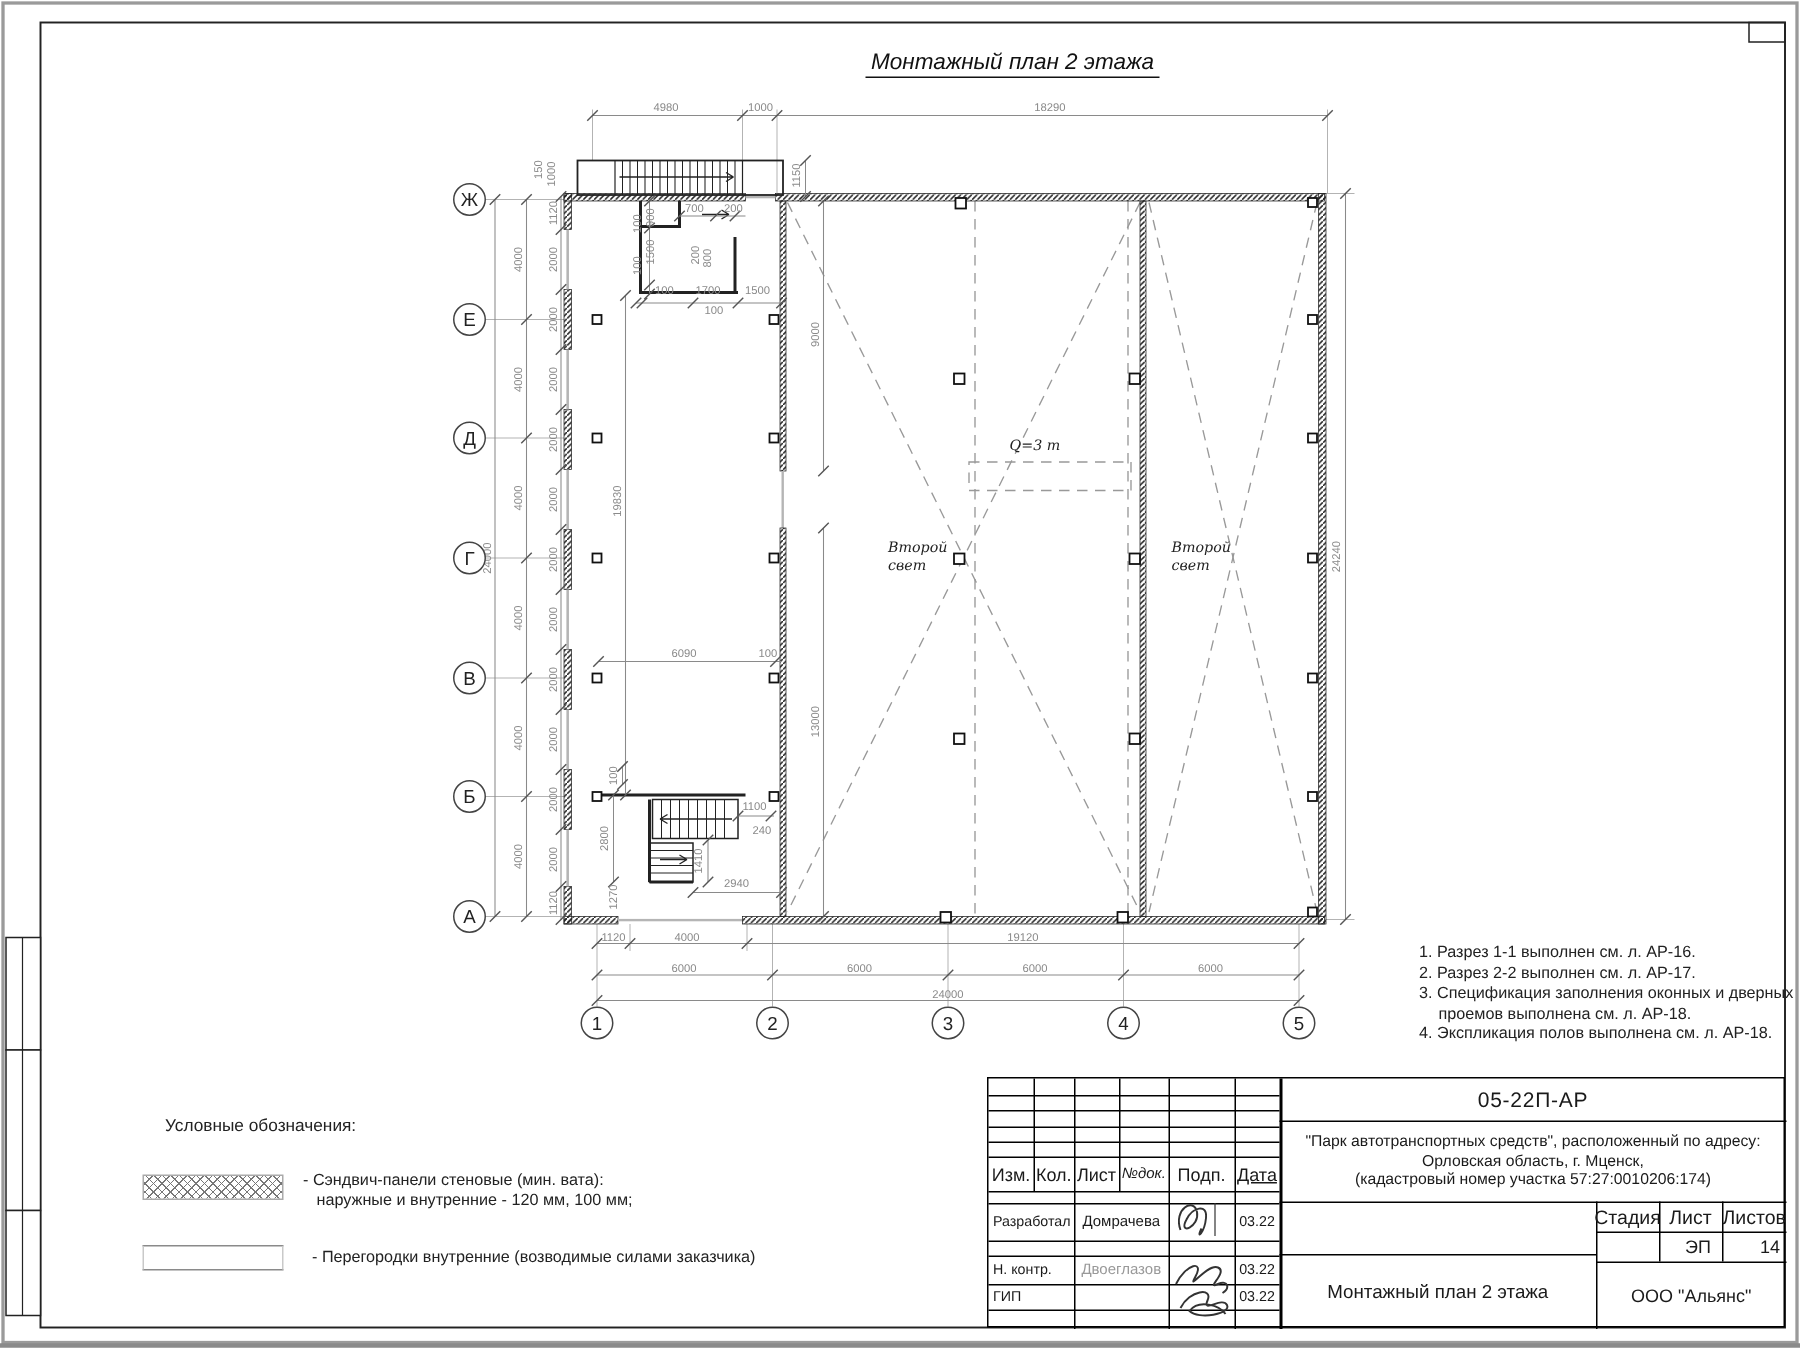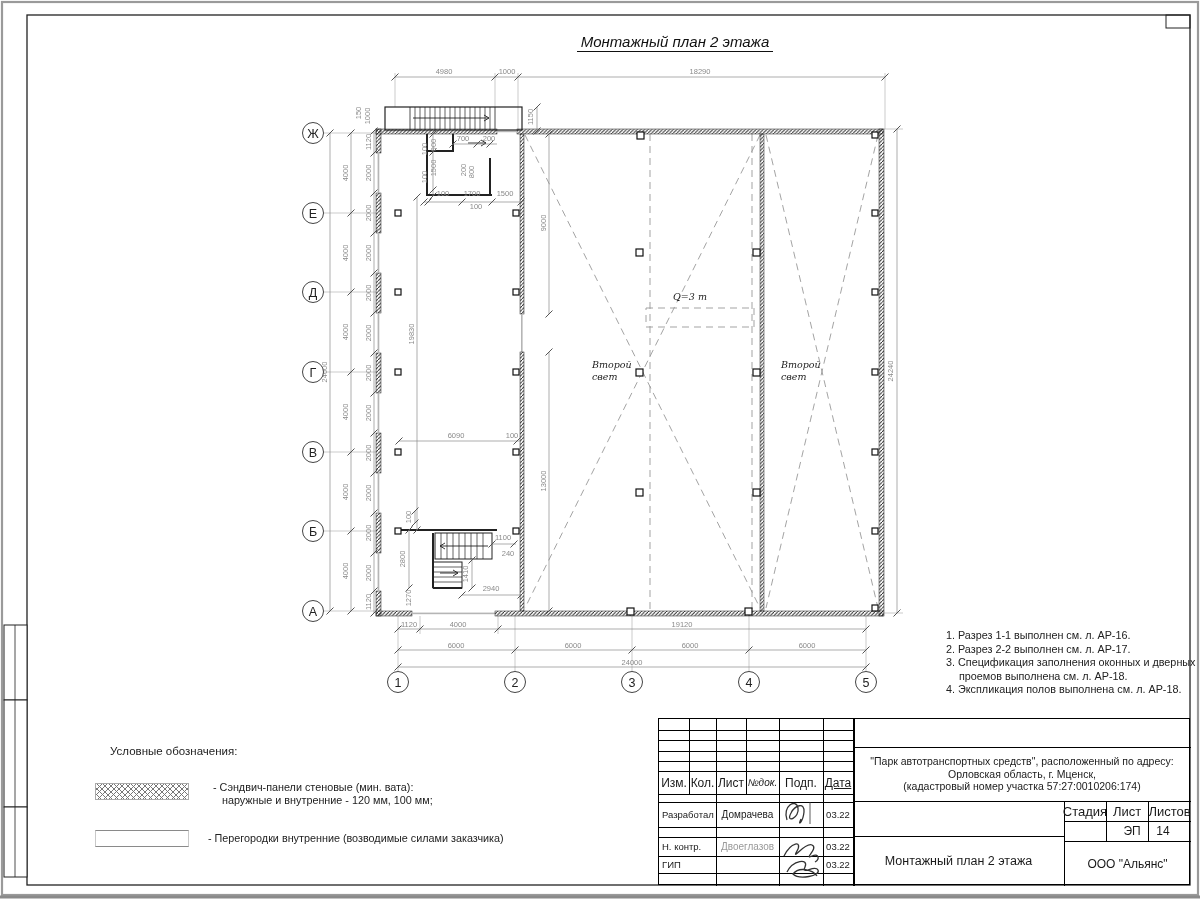--- a/index.html
+++ b/index.html
@@ -423,21 +423,21 @@
   <div class="abs notes">
     <div>1. Разрез 1-1 выполнен см. л. АР-16.</div>
     <div>2. Разрез 2-2 выполнен см. л. АР-17.</div>
     <div>3. Спецификация заполнения оконных и дверных проемов выполнена см. л. АР-18.</div>
     <div>4. Экспликация полов выполнена см. л. АР-18.</div>
   </div>
 
   <div class="abs legend">
     <div>Условные обозначения:</div>
     <div class="swatch1"></div>
-    <div class="legend-item" style="left:92px;top:36px;margin-left:11px;">
+    <div class="legend-item" style="left:92px;top:36px;">
       <div>- Сэндвич-панели стеновые (мин. вата):</div>
       <div style="padding-left:9px;">наружные и внутренние - 120 мм, 100 мм;</div>
     </div>
     <div class="swatch2"></div>
     <div class="legend-item" style="left:98px;top:87px;">
       <div>- Перегородки внутренние (возводимые силами заказчика)</div>
     </div>
   </div>
 
   <div class="abs tb">
@@ -487,28 +487,29 @@
 
     <svg class="abs" style="left:120px;top:75px;" width="44" height="92">
       <g fill="none" stroke="#333" stroke-width="1.3">
         <path d="M8,26 C3,12 17,4 19,14 C21,24 6,30 12,19 C16,11 26,8 25,18 C24,28 18,33 22,25"></path>
         <line x1="31" y1="8" x2="31" y2="30" stroke-width="0.8"></line>
         <path d="M5,62 C12,48 24,46 18,57 C12,68 26,48 33,51 C40,54 24,66 33,62 C40,59 41,65 36,68"></path>
         <path d="M8,78 C14,66 30,64 26,73 C22,82 36,70 39,76 C42,82 20,86 14,80 C20,72 34,76 38,82"></path>
       </g>
     </svg>
 
+    <div class="cell docnum" style="left:194px;top:0;width:338px;height:28px;">05-22П-АР</div>
     <div class="cell addr" style="left:194px;top:28px;width:338px;height:54px;flex-direction:column;">
       <div>"Парк автотранспортных средств",  расположенный по адресу:</div>
       <div>Орловская область, г. Мценск,</div>
       <div>(кадастровый номер участка 57:27:0010206:174)</div>
     </div>
     <div class="cell shtitle" style="left:194px;top:117px;width:211px;height:50px;">Монтажный план 2 этажа</div>
     <div class="cell stagehdr" style="left:405px;top:82px;width:42px;height:20px;">Стадия</div>
     <div class="cell stagehdr" style="left:447px;top:82px;width:42px;height:20px;">Лист</div>
     <div class="cell stagehdr" style="left:489px;top:82px;width:43px;height:20px;">Листов</div>
     <div class="cell stageval" style="left:405px;top:102px;width:42px;height:20px;">ЭП</div>
-    <div class="cell stageval" style="left:436px;top:102px;width:42px;height:20px;">14</div>
+    <div class="cell stageval" style="left:453px;top:102px;width:42px;height:20px;">14</div>
     <div class="cell stageval" style="left:489px;top:102px;width:43px;height:20px;">18</div>
     <div class="cell company" style="left:405px;top:122px;width:127px;height:45px;">ООО "Альянс"</div>
   </div>
 
 </div>
 
 </body></html>

